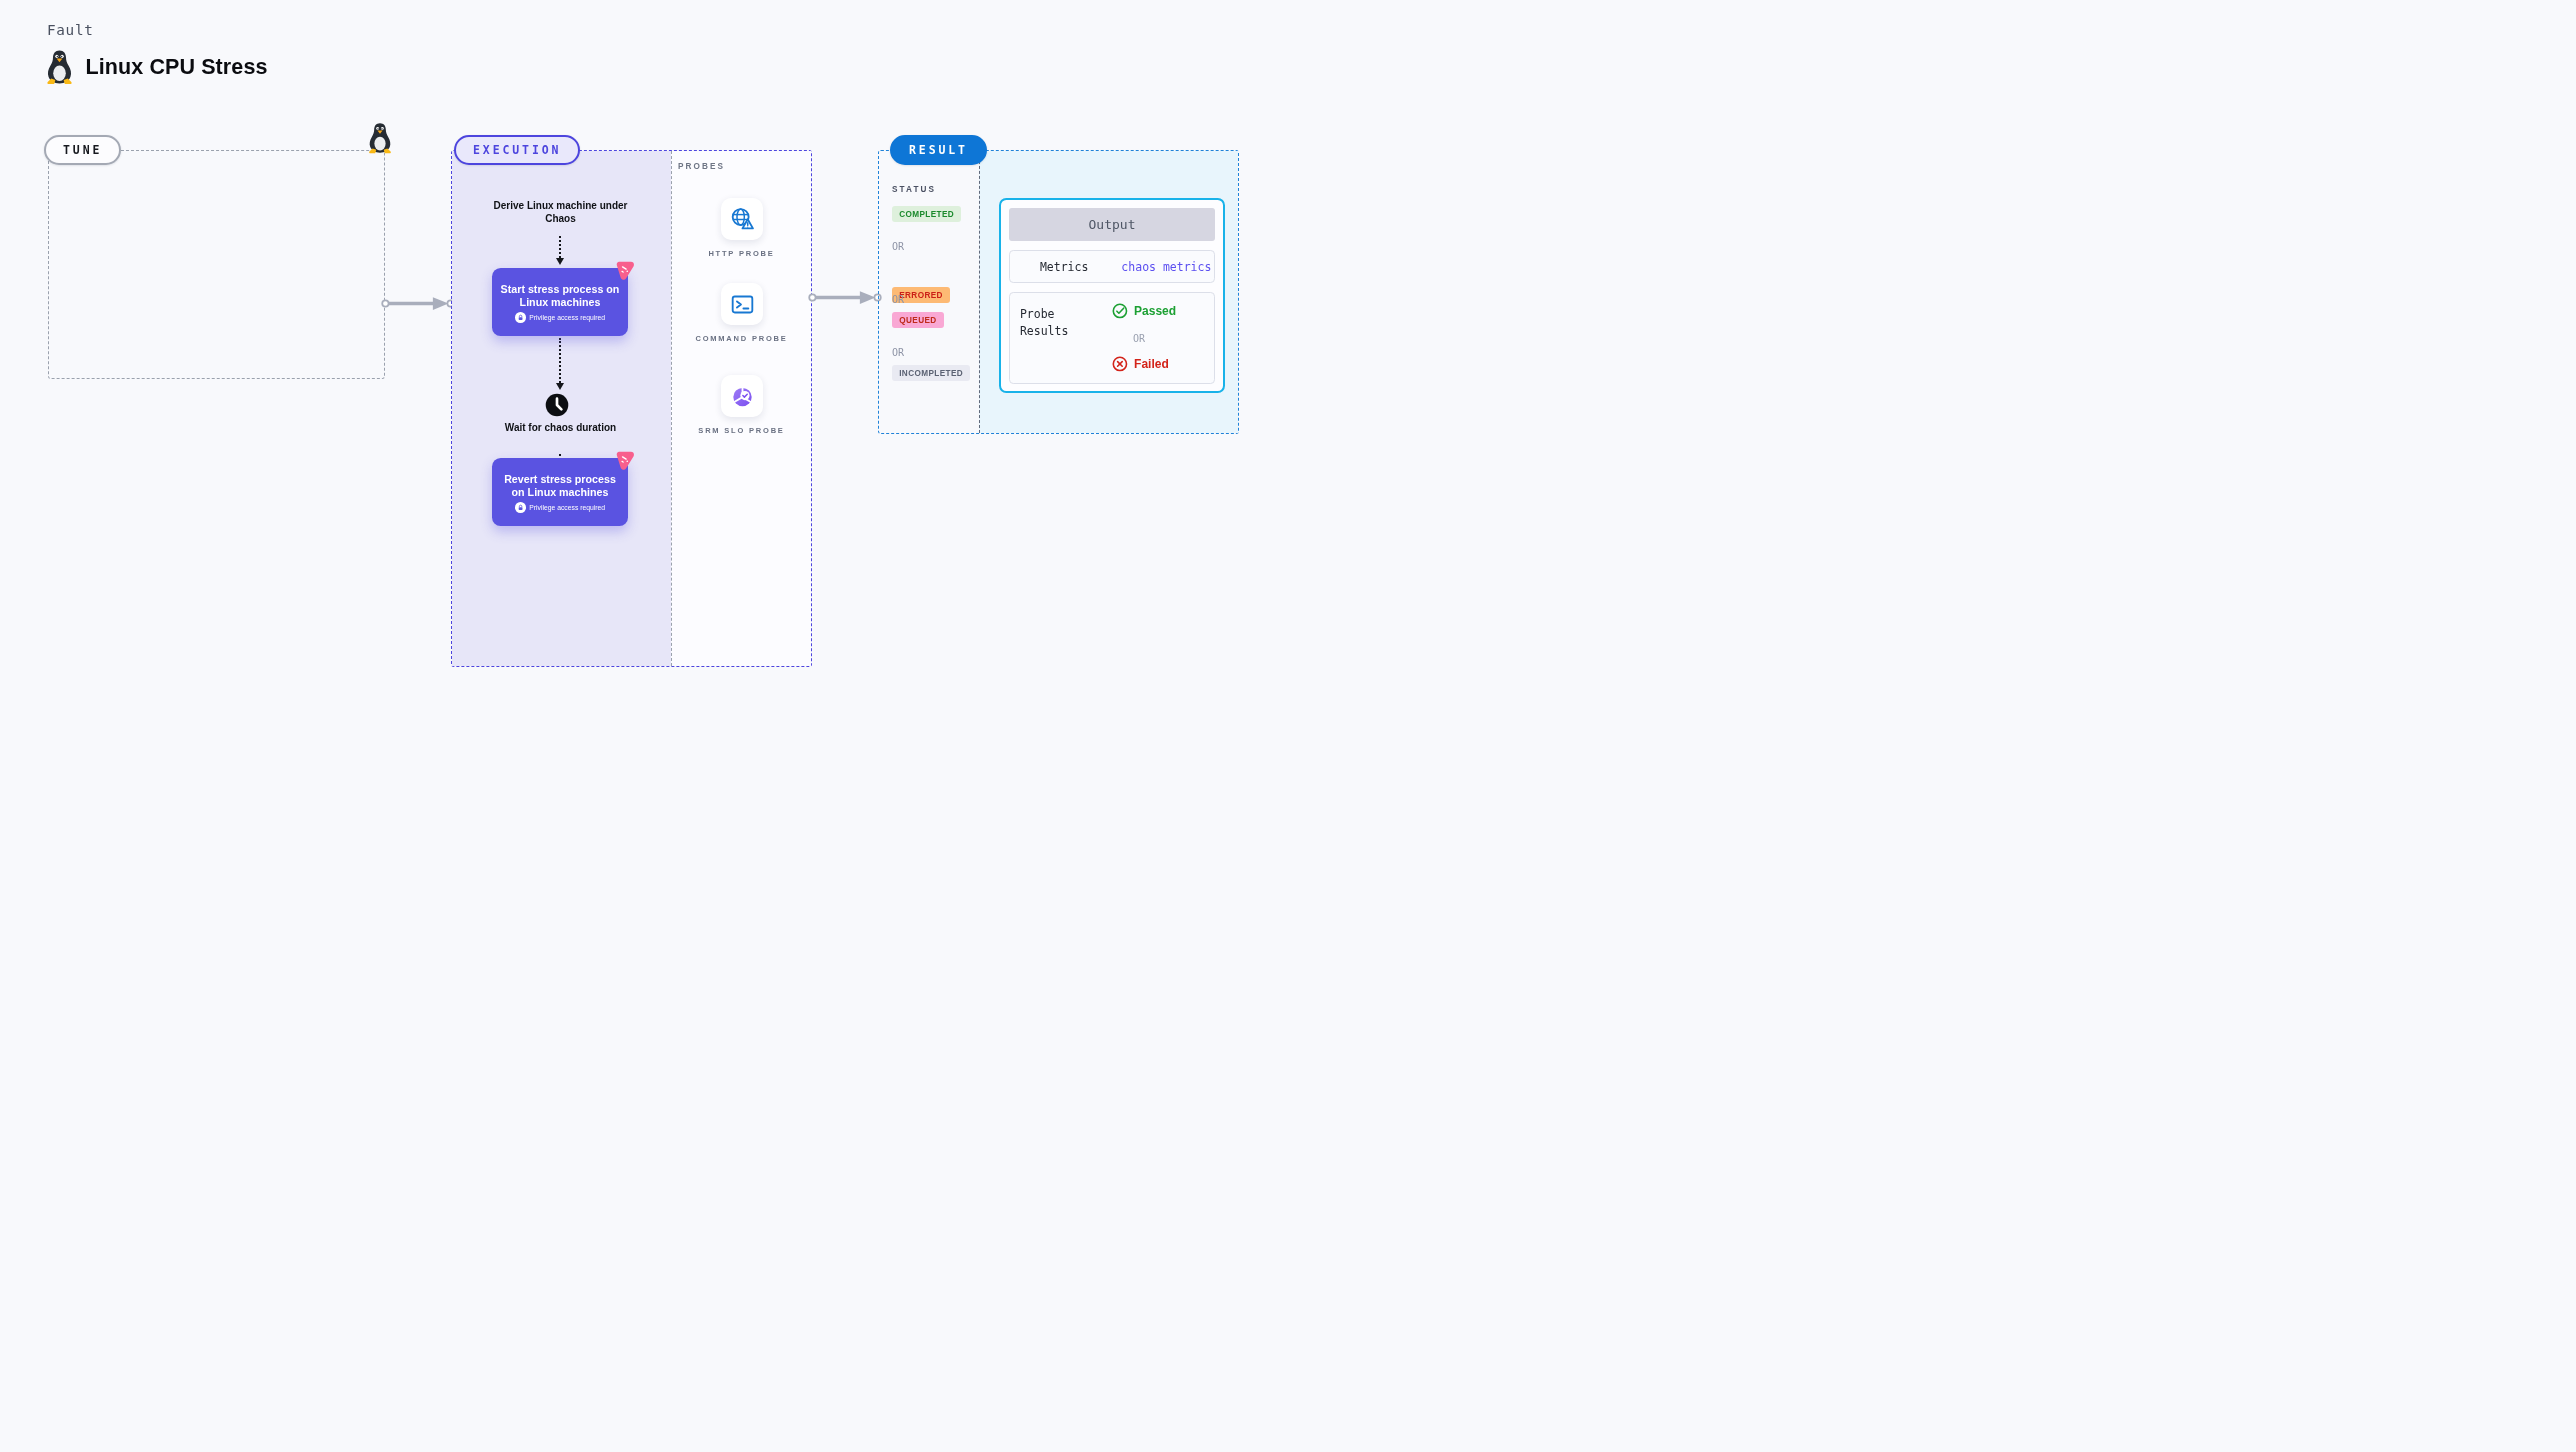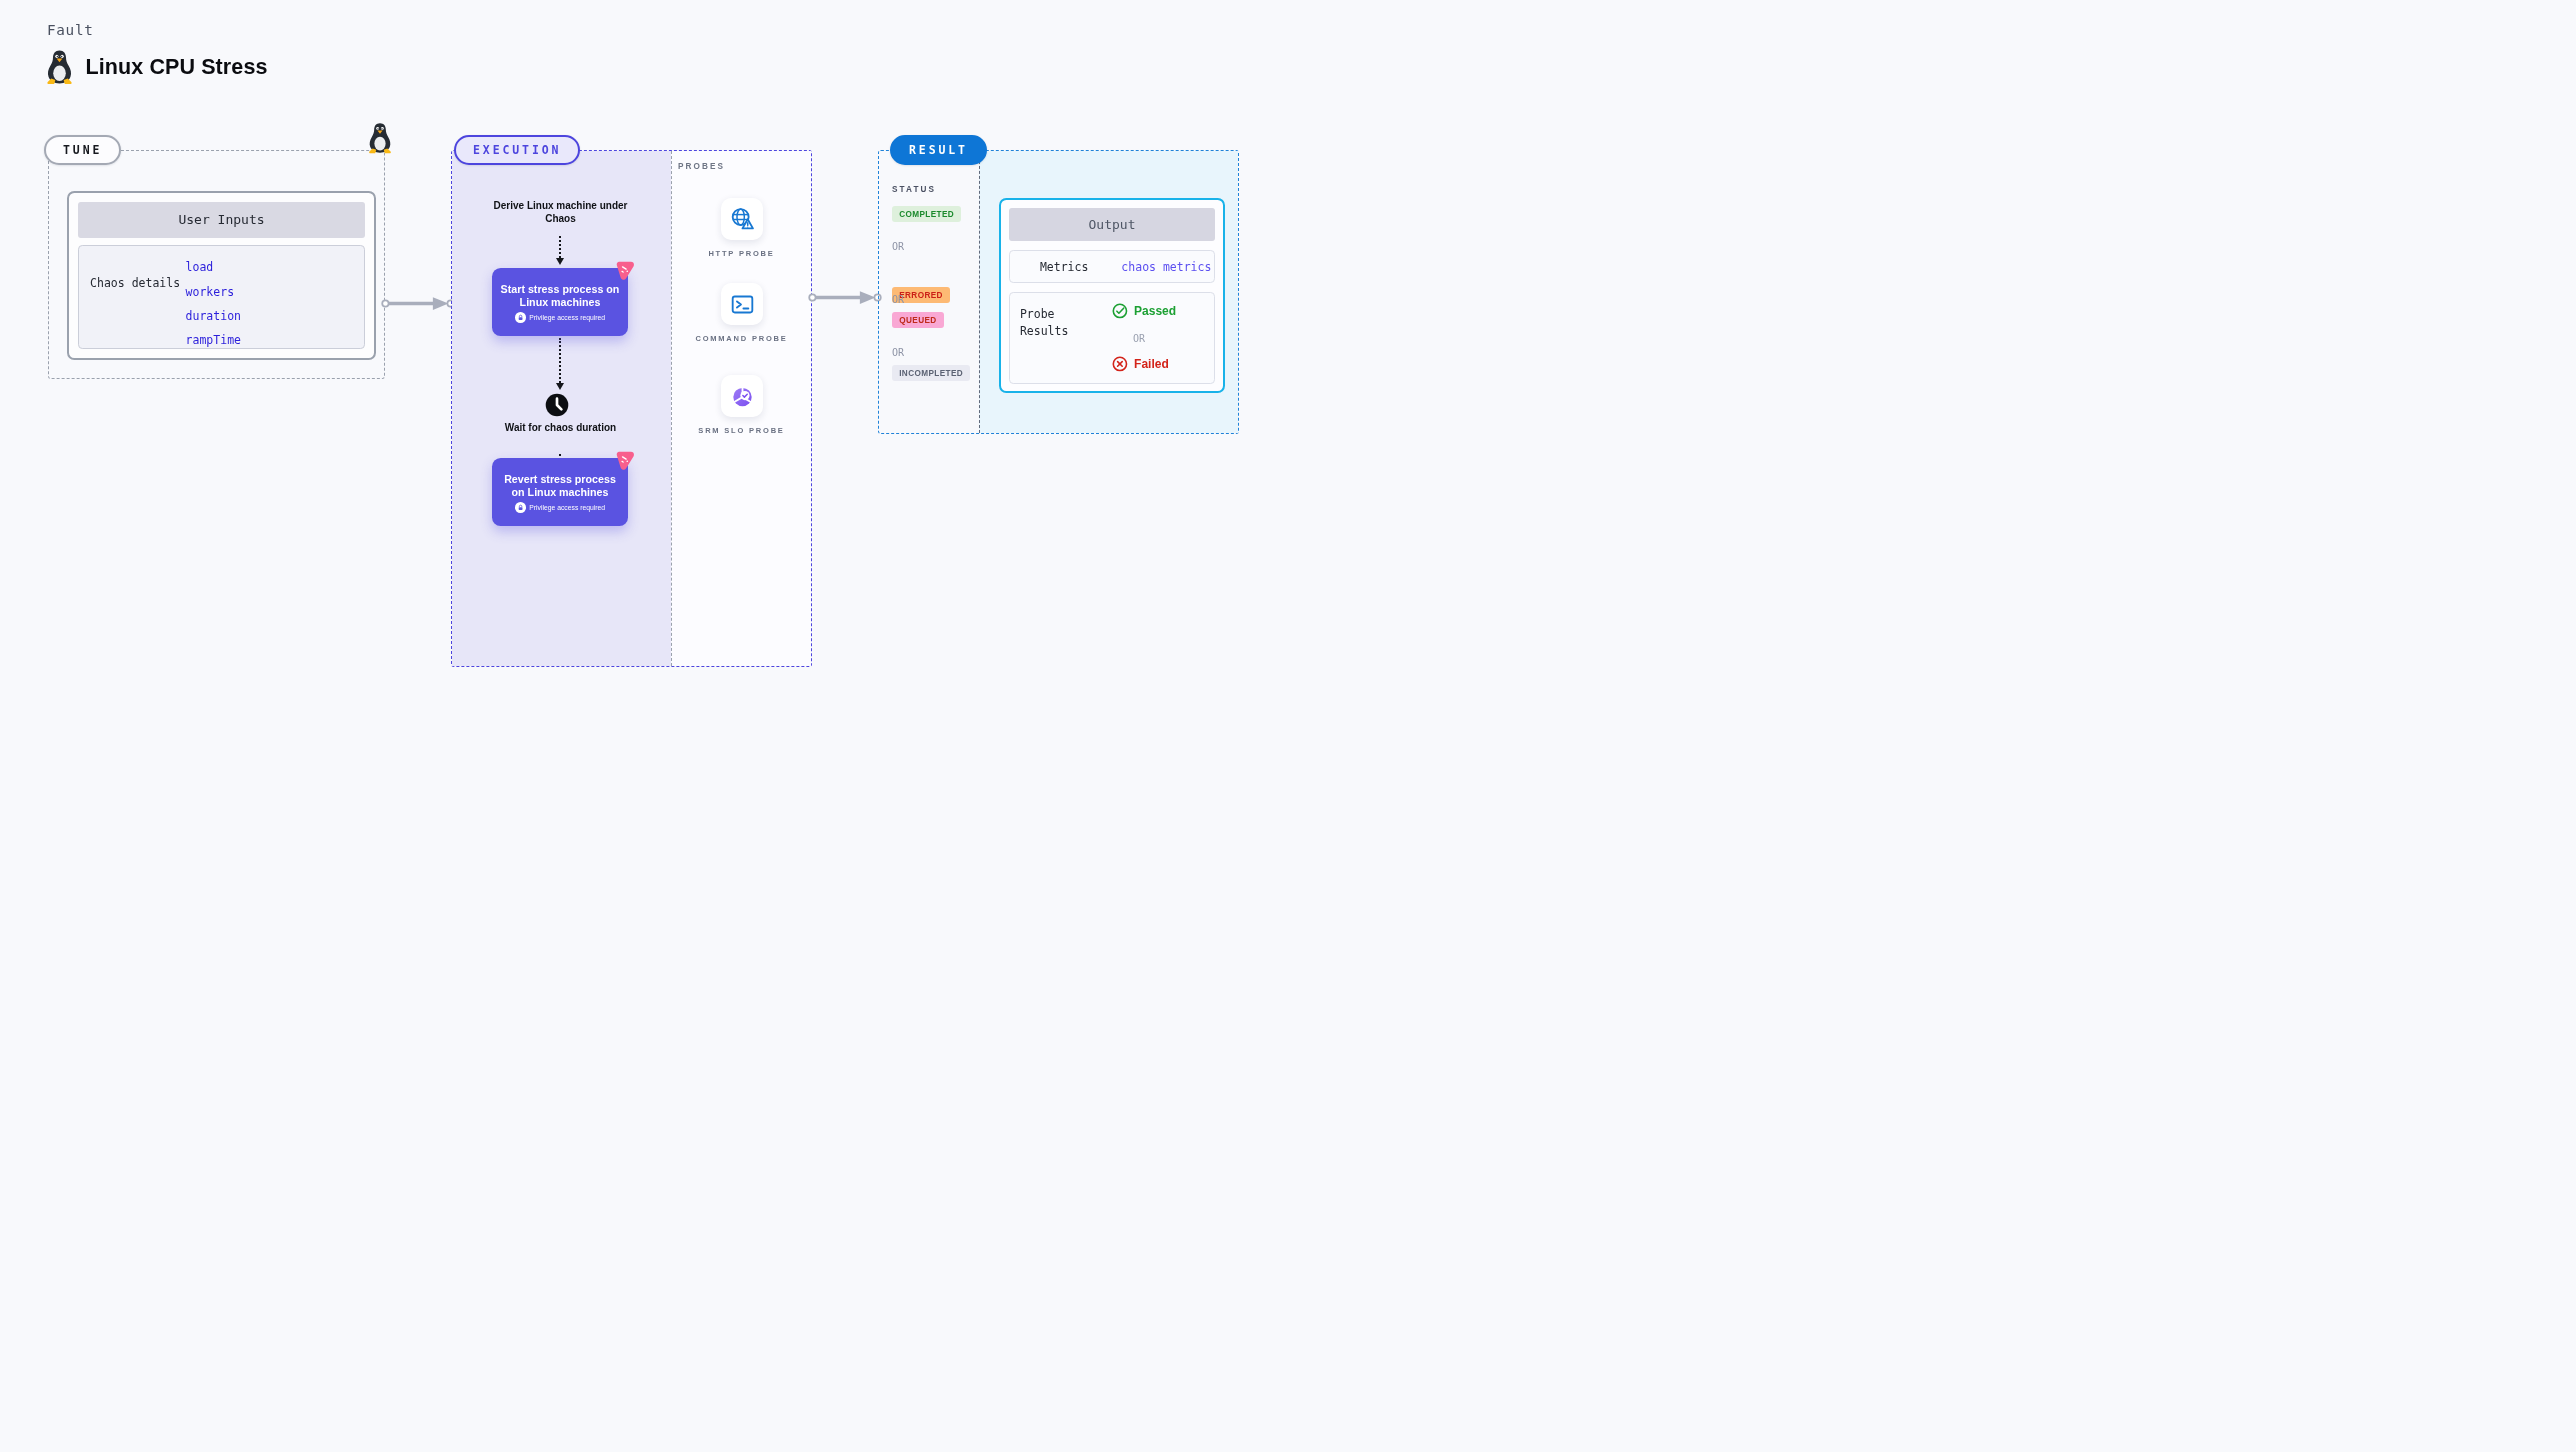--- a/index.html
+++ b/index.html
@@ -115,30 +115,20 @@
       <circle cx="24.5" cy="15" r="3.2" fill="#fff"></circle>
         <circle cx="35.5" cy="15" r="3.2" fill="#fff"></circle>
       <circle cx="25.4" cy="15.3" r="1.4" fill="#1a1d21"></circle>
         <circle cx="34.6" cy="15.3" r="1.4" fill="#1a1d21"></circle>
       <path d="M24 19.5h12l-6 7.5z" fill="#f6a71b"></path>
       <path d="M13 61l-7.5 7c-1.6 1.8 0 4.4 2.3 4.4H19l2.4-8.4z" fill="#f9b916"></path>
       <path d="M47 61l7.5 7c1.6 1.8 0 4.4-2.3 4.4H41l-2.4-8.4z" fill="#f9b916"></path>
     </svg>
   </div>
 
-  <div class="ui-card">
-    <div class="ui-header">User Inputs</div>
-    <div class="ui-inner">
-      <div class="ui-rowlabel">Chaos details</div>
-      <div class="ui-link" style="top:14.3px">load</div>
-      <div class="ui-link" style="top:39px">workers</div>
-      <div class="ui-link" style="top:63px">duration</div>
-      <div class="ui-link" style="top:87px">rampTime</div>
-    </div>
-  </div>
 
   <svg class="connector" style="left:380px; top:295px;" viewBox="0 0 106 24">
     <line x1="12" y1="12" x2="78" y2="12" stroke="#a9aebc" stroke-width="5"></line>
     <polygon points="74,3 96,12 74,21" fill="#a9aebc"></polygon>
     <circle cx="7" cy="12" r="4.5" fill="#ffffff" stroke="#a9aebc" stroke-width="2.5"></circle>
     <circle cx="99" cy="12" r="4.5" fill="#ffffff" stroke="#a9aebc" stroke-width="2.5"></circle>
   </svg>
 
   <div class="exec-box">
     <div class="exec-lavender"></div>

